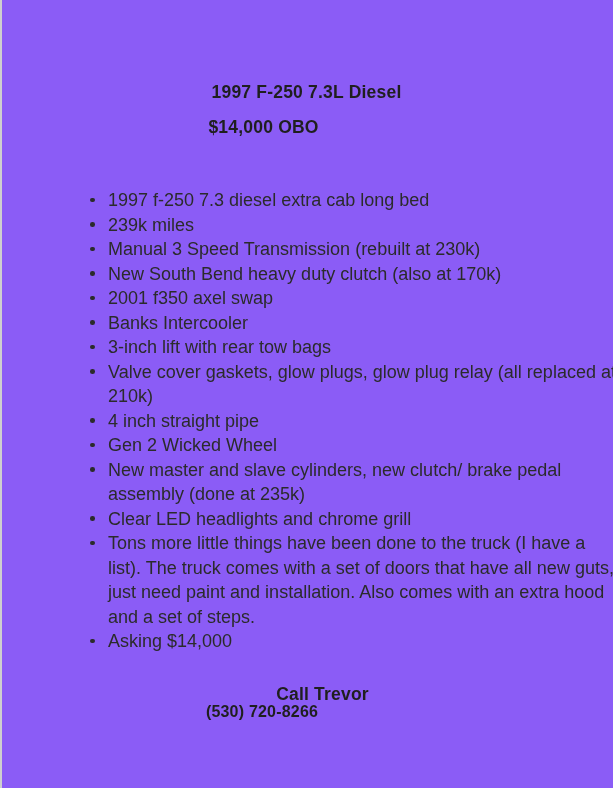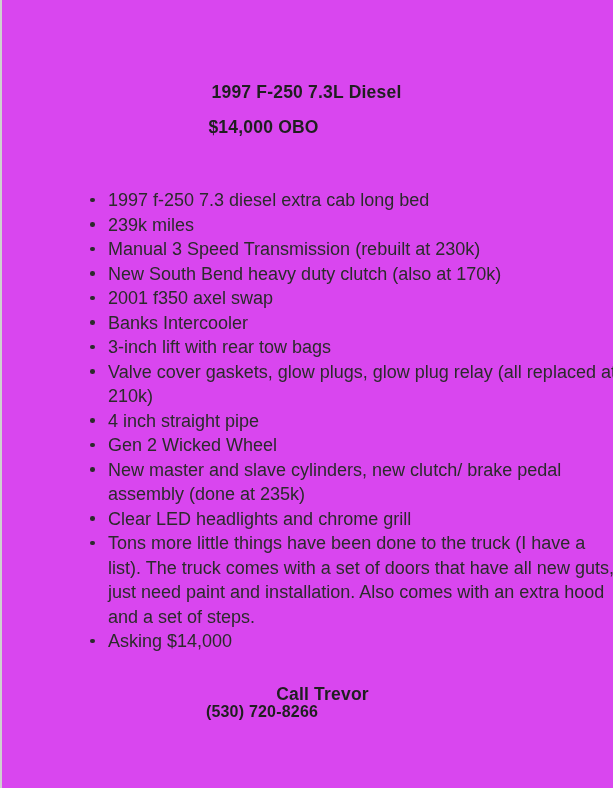--- a/index.html
+++ b/index.html
@@ -11,21 +11,21 @@
     height: 788px;
     background: #ffffff;
     font-family: "Liberation Sans", "DejaVu Sans", sans-serif;
     color: #2b2b2b;
     position: relative;
     overflow: hidden;
   }
   .page {
     position: absolute;
     inset: 0;
-    background: #d946ef;
+    background: #8b5cf6;
   }
   .edge-line {
     position: absolute;
     left: 0;
     top: 0;
     width: 2px;
     height: 788px;
     background: #cfcfcf;
   }
   .title {

